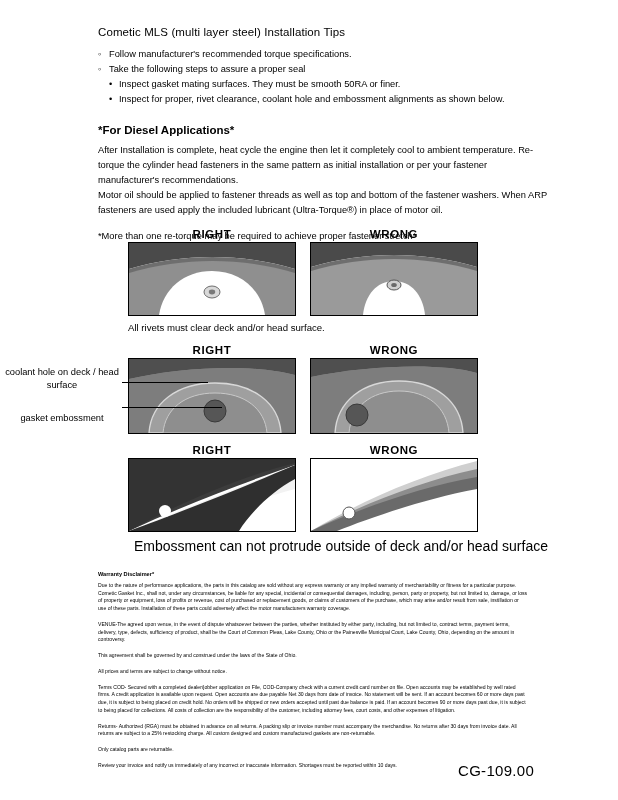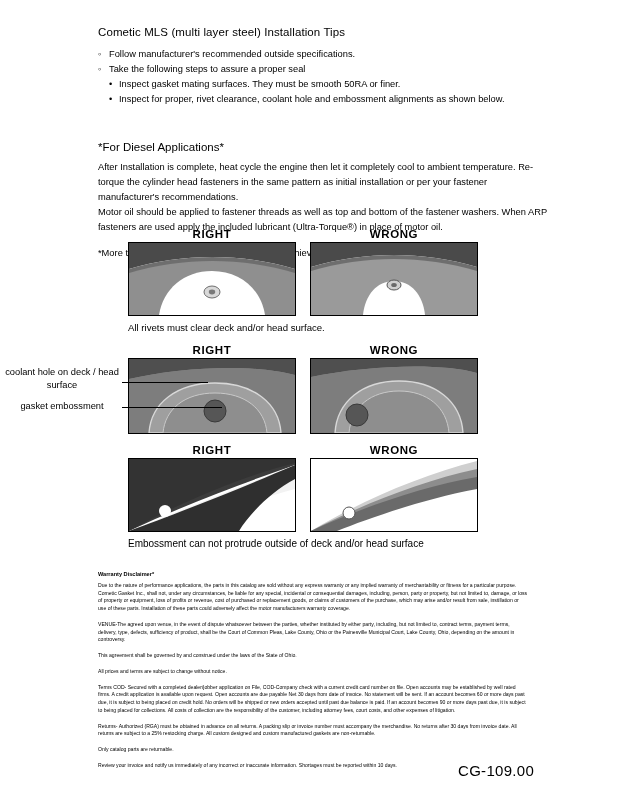--- a/index.html
+++ b/index.html
@@ -64,22 +64,22 @@
   }
   ul.subbullets > li::before {
     content: "\2022";
     position: absolute;
     left: 0;
     top: 0;
     font-size: 9.3px;
   }
   h2.section {
     font-size: 11.5px;
-    font-weight: normal;
-    margin: 34px 0 7px 0;
+    font-weight: bold;
+    margin: 17px 0 7px 0;
   }
   p.para {
     font-size: 9.3px;
     line-height: 1.62;
     margin: 0 0 11px 0;
   }
   p.para.last {
     margin-bottom: 0;
   }
   p.note {
@@ -126,21 +126,22 @@
   }
   .panel.tall {
     height: 76px;
   }
   .caption {
     font-size: 9.6px;
     margin: 5px 0 0 0;
     line-height: 1.4;
   }
   .caption.big {
-    font-size: 10px;
+    font-size: 14px;
+    text-align: right;
   }
 
   
   .callout {
     position: absolute;
     font-size: 9.3px;
     text-align: center;
     line-height: 1.35;
   }
   .calloutline {
@@ -178,21 +179,21 @@
 </style>
 </head>
 <body>
 
 <div class="page">
 
   <div class="content">
     <h1 class="title">Cometic MLS (multi layer steel) Installation Tips</h1>
 
     <ul class="bullets">
-      <li>Follow manufacturer's recommended outside specifications.</li>
+      <li>Follow manufacturer's recommended torque specifications.</li>
       <li>Take the following steps to assure a proper seal</li>
     </ul>
     <ul class="subbullets">
       <li>Inspect gasket mating surfaces.  They must be smooth 50RA or finer.</li>
       <li>Inspect for proper, rivet clearance, coolant hole and embossment alignments as shown below.</li>
     </ul>
 
     <h2 class="section">*For Diesel Applications*</h2>
     <p class="para last">After Installation is complete, heat cycle the engine then let it completely cool to ambient temperature. Re-torque the cylinder head fasteners in the same pattern as initial installation or per your fastener manufacturer's recommendations.</p>
     <p class="para">Motor oil should be applied to fastener threads as well as top and bottom of the fastener washers. When ARP fasteners are used apply the included lubricant (Ultra-Torque®) in place of motor oil.</p>
@@ -256,21 +257,21 @@
             <path d="M0,18 C60,6 130,4 166,14 L166,74 L0,74 Z" fill="#7d7d7d"></path>
             <path d="M24,74 C26,42 52,22 88,22 C124,22 150,42 152,74 Z" fill="#9f9f9f" stroke="#d8d8d8" stroke-width="1.4"></path>
             <path d="M38,74 C40,48 60,32 88,32 C116,32 136,48 138,74 Z" fill="#8e8e8e" stroke="#c9c9c9" stroke-width="1"></path>
             <circle cx="46" cy="56" r="11" fill="#565656" stroke="#3a3a3a" stroke-width="1"></circle>
           </svg>
         </div>
       </div>
 
       <div class="callout" style="left:-126px; top:22px; width:120px;">coolant hole on deck / head surface</div>
       <div class="calloutline" style="left:-6px; top:38px; width:86px;"></div>
-      <div class="callout" style="left:-126px; top:56px; width:120px;">gasket embossment</div>
+      <div class="callout" style="left:-126px; top:68px; width:120px;">gasket embossment</div>
       <div class="calloutline" style="left:-6px; top:63px; width:100px;"></div>
     </div>
 
     <div class="figrow" style="margin-top:10px;">
       <div class="figlabels">
         <div class="figlabel">RIGHT</div>
         <div class="figlabel">WRONG</div>
       </div>
       <div class="figpanels">
         <div class="panel">

